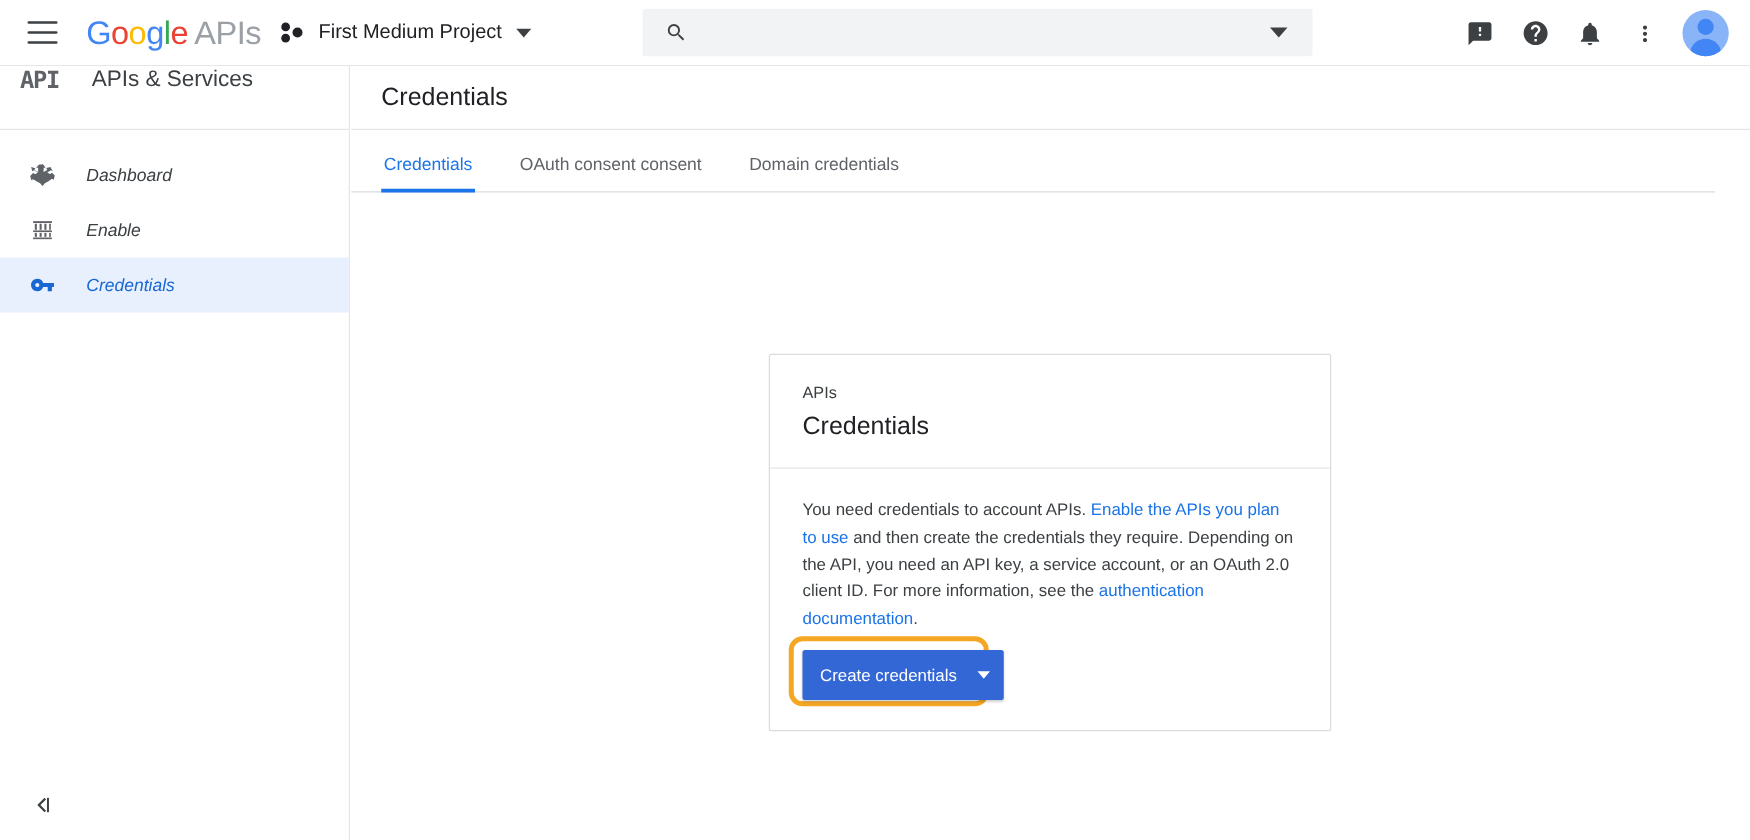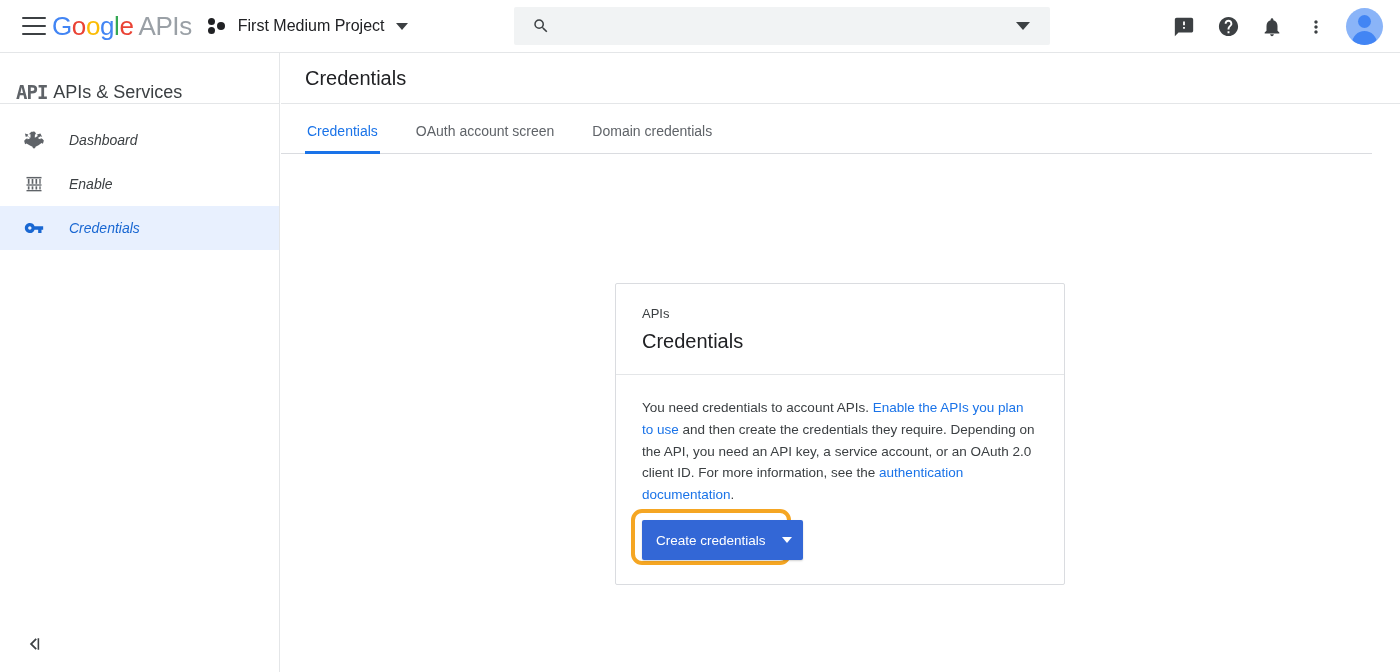--- a/index.html
+++ b/index.html
@@ -25,21 +25,21 @@
   }
   .hamburger {
     width: 24px; height: 18px;
     margin-left: 22px;
     display: flex; flex-direction: column; justify-content: space-between;
     cursor: pointer;
   }
   .hamburger span { display: block; height: 2px; background: #3c4043; border-radius: 1px; }
 
   .glogo {
-    margin-left: 6px;
+    margin-left: 23px;
     font-size: 26px;
     letter-spacing: -0.4px;
     line-height: 1;
     white-space: nowrap;
     font-family: "Liberation Sans", sans-serif;
     cursor: pointer;
   }
   .glogo .l1 { color: #4285F4; }
   .glogo .l2 { color: #EA4335; }
   .glogo .l3 { color: #FBBC05; }
@@ -124,22 +124,23 @@
   
   .sidebar {
     position: absolute;
     top: 53px; left: 0;
     width: 280px; height: 619px;
     background: #ffffff;
     border-right: 1px solid #e4e6e8;
   }
   .side-header {
     height: 51px;
-    display: flex; align-items: flex-end;
+    display: flex; align-items: flex-start;
     border-bottom: 1px solid #e4e6e8;
+    gap: 20px;
   }
   .api-logo {
     margin-left: 16px;
     font-family: "DejaVu Sans Mono", monospace;
     font-size: 19px;
     font-weight: bold;
     color: #5f6368;
     letter-spacing: -1px;
   }
   .side-title {
@@ -386,21 +387,21 @@
 
   <div class="page-header">
     <span class="page-title">Credentials</span>
   </div>
 
   <div class="tabs">
     <div class="tab active">
       <span>Credentials</span>
     </div>
     <div class="tab">
-      <span>OAuth account screen</span>
+      <span>OAuth consent consent</span>
     </div>
     <div class="tab">
       <span>Domain credentials</span>
     </div>
   </div>
 
   <div class="card">
     <div class="card-head">
       <div class="card-eyebrow">APIs</div>
       <div class="card-heading">Credentials</div>

